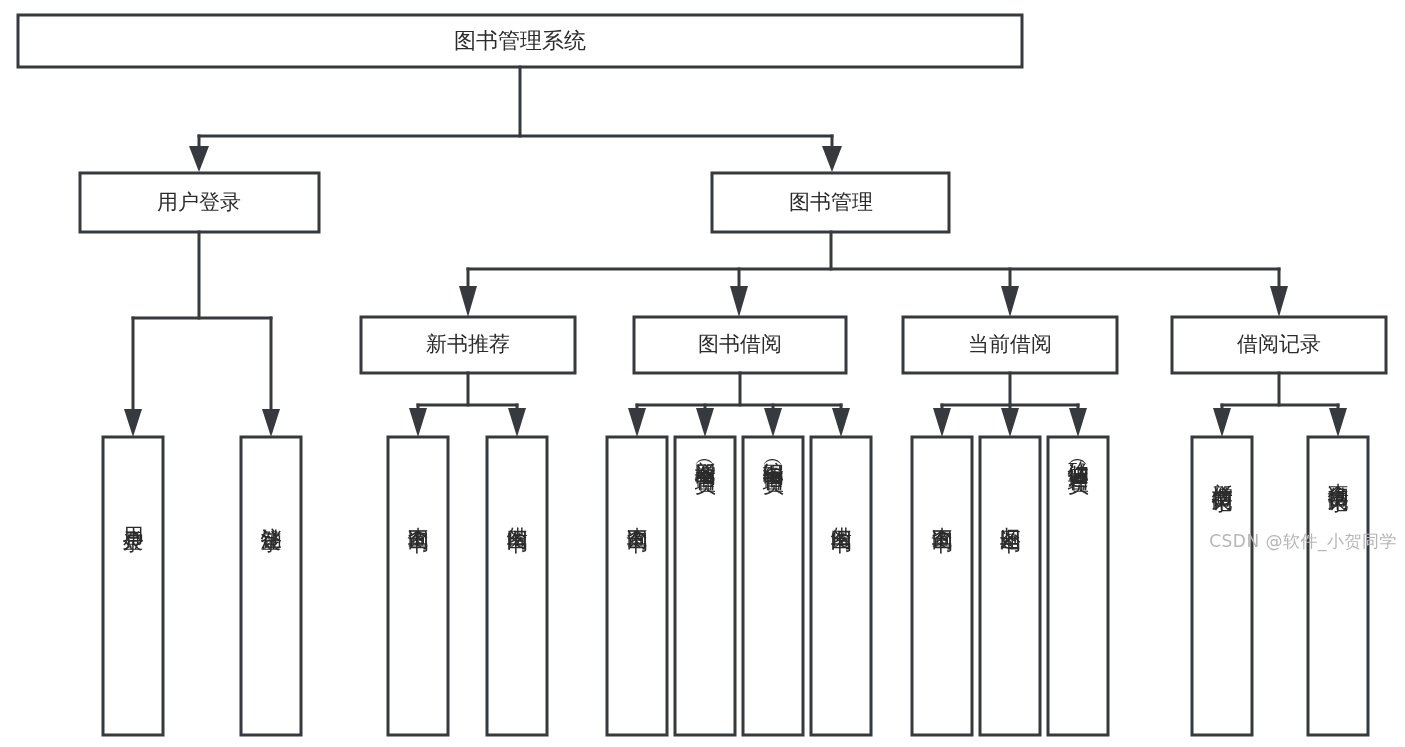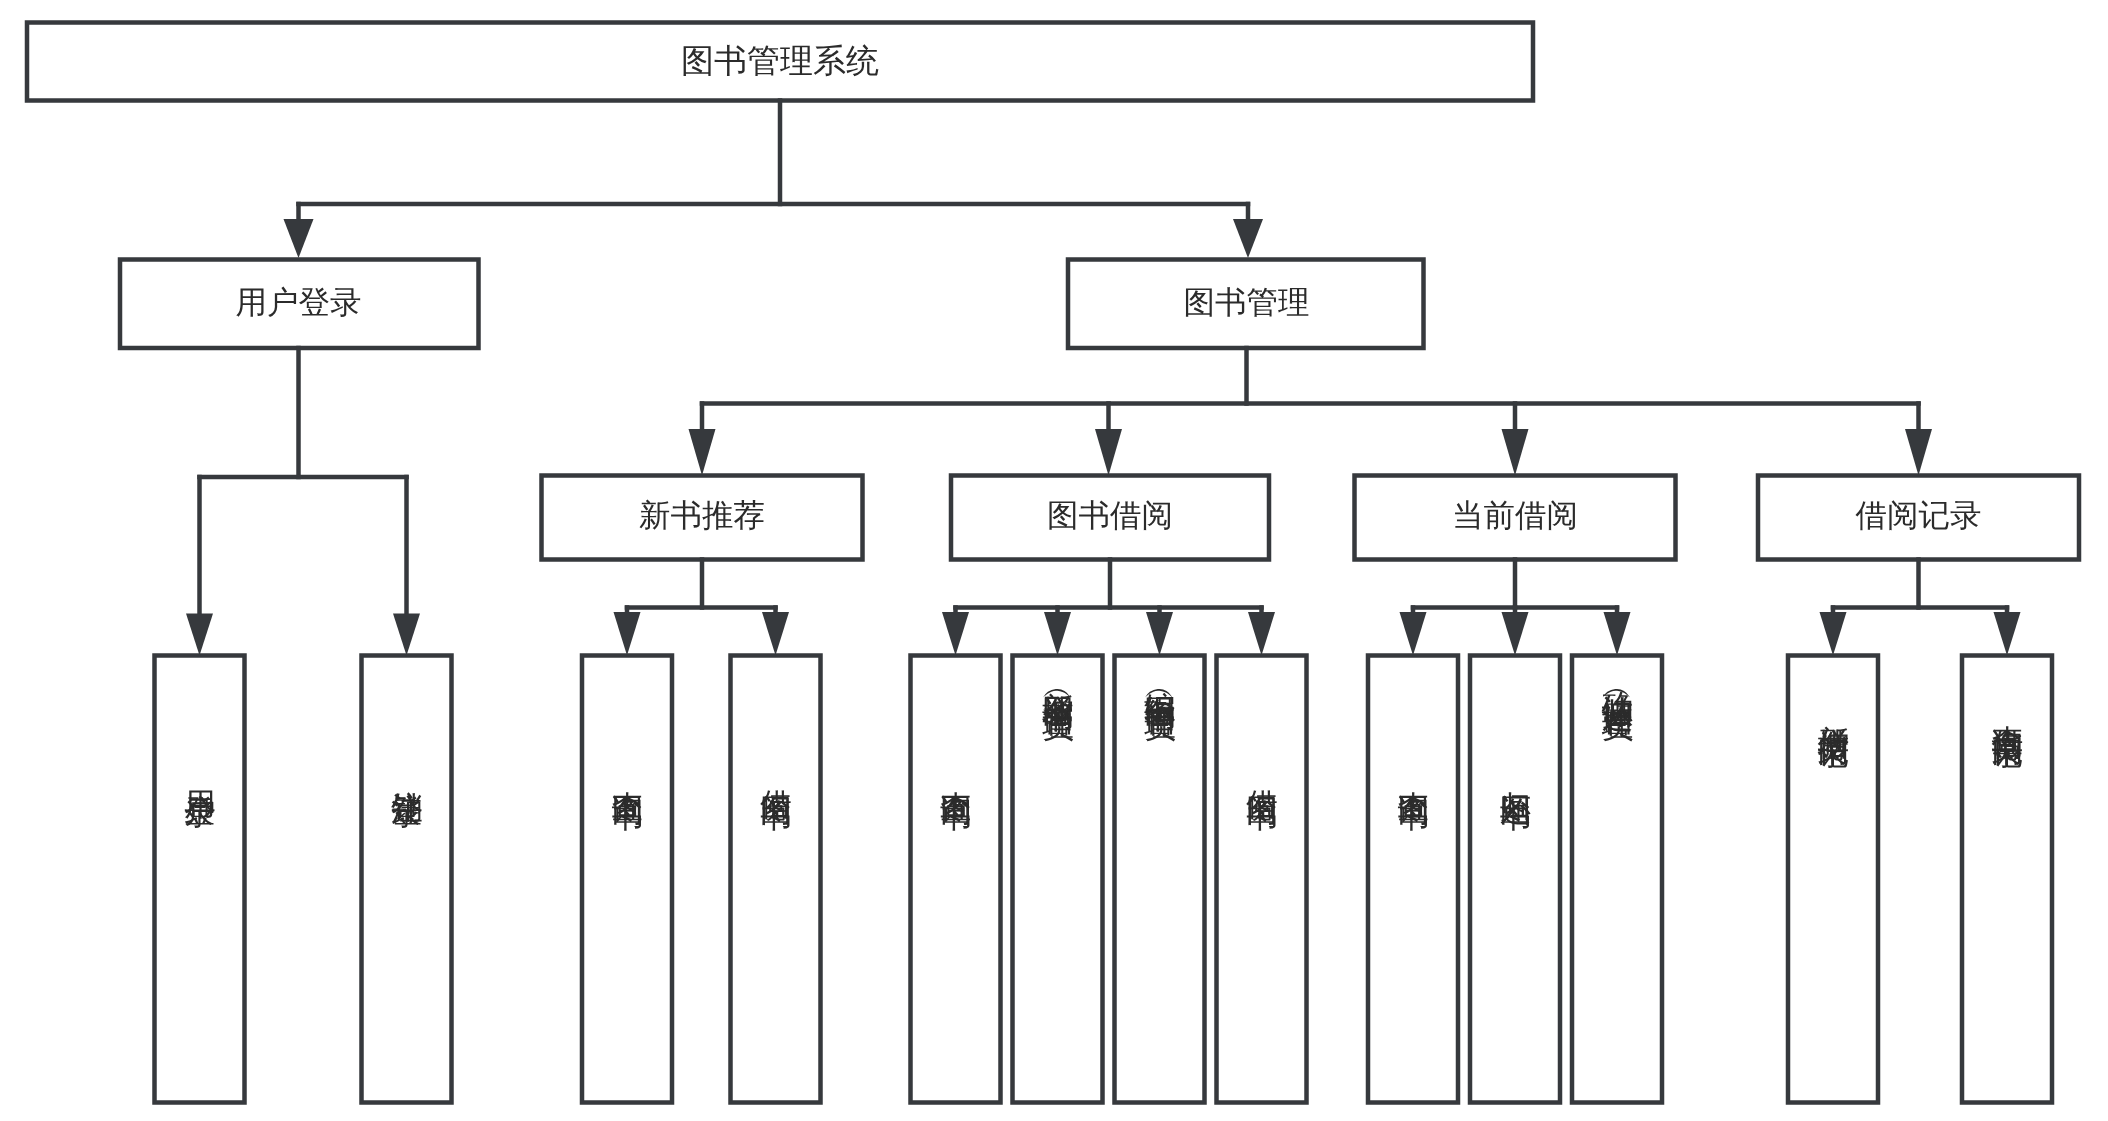--- a/index.html
+++ b/index.html
@@ -227,14 +227,15 @@
   <div class="leaf-label" style="left:773px; top:444px;">编辑图书（管理员）</div>
   <div class="leaf-label" style="left:841px; top:510px;">借阅图书</div>
 
   <div class="leaf-label" style="left:942px; top:510px;">查询图书</div>
   <div class="leaf-label" style="left:1010px; top:510px;">归还图书</div>
   <div class="leaf-label" style="left:1078px; top:444px;">确认归还（管理员）</div>
 
   <div class="leaf-label" style="left:1222px; top:466px;">新增借阅记录</div>
   <div class="leaf-label" style="left:1338px; top:466px;">查询借阅记录</div>
 
+  <div class="watermark">CSDN @软件_小贺同学</div>
 
 </div>
 
 </body></html>

